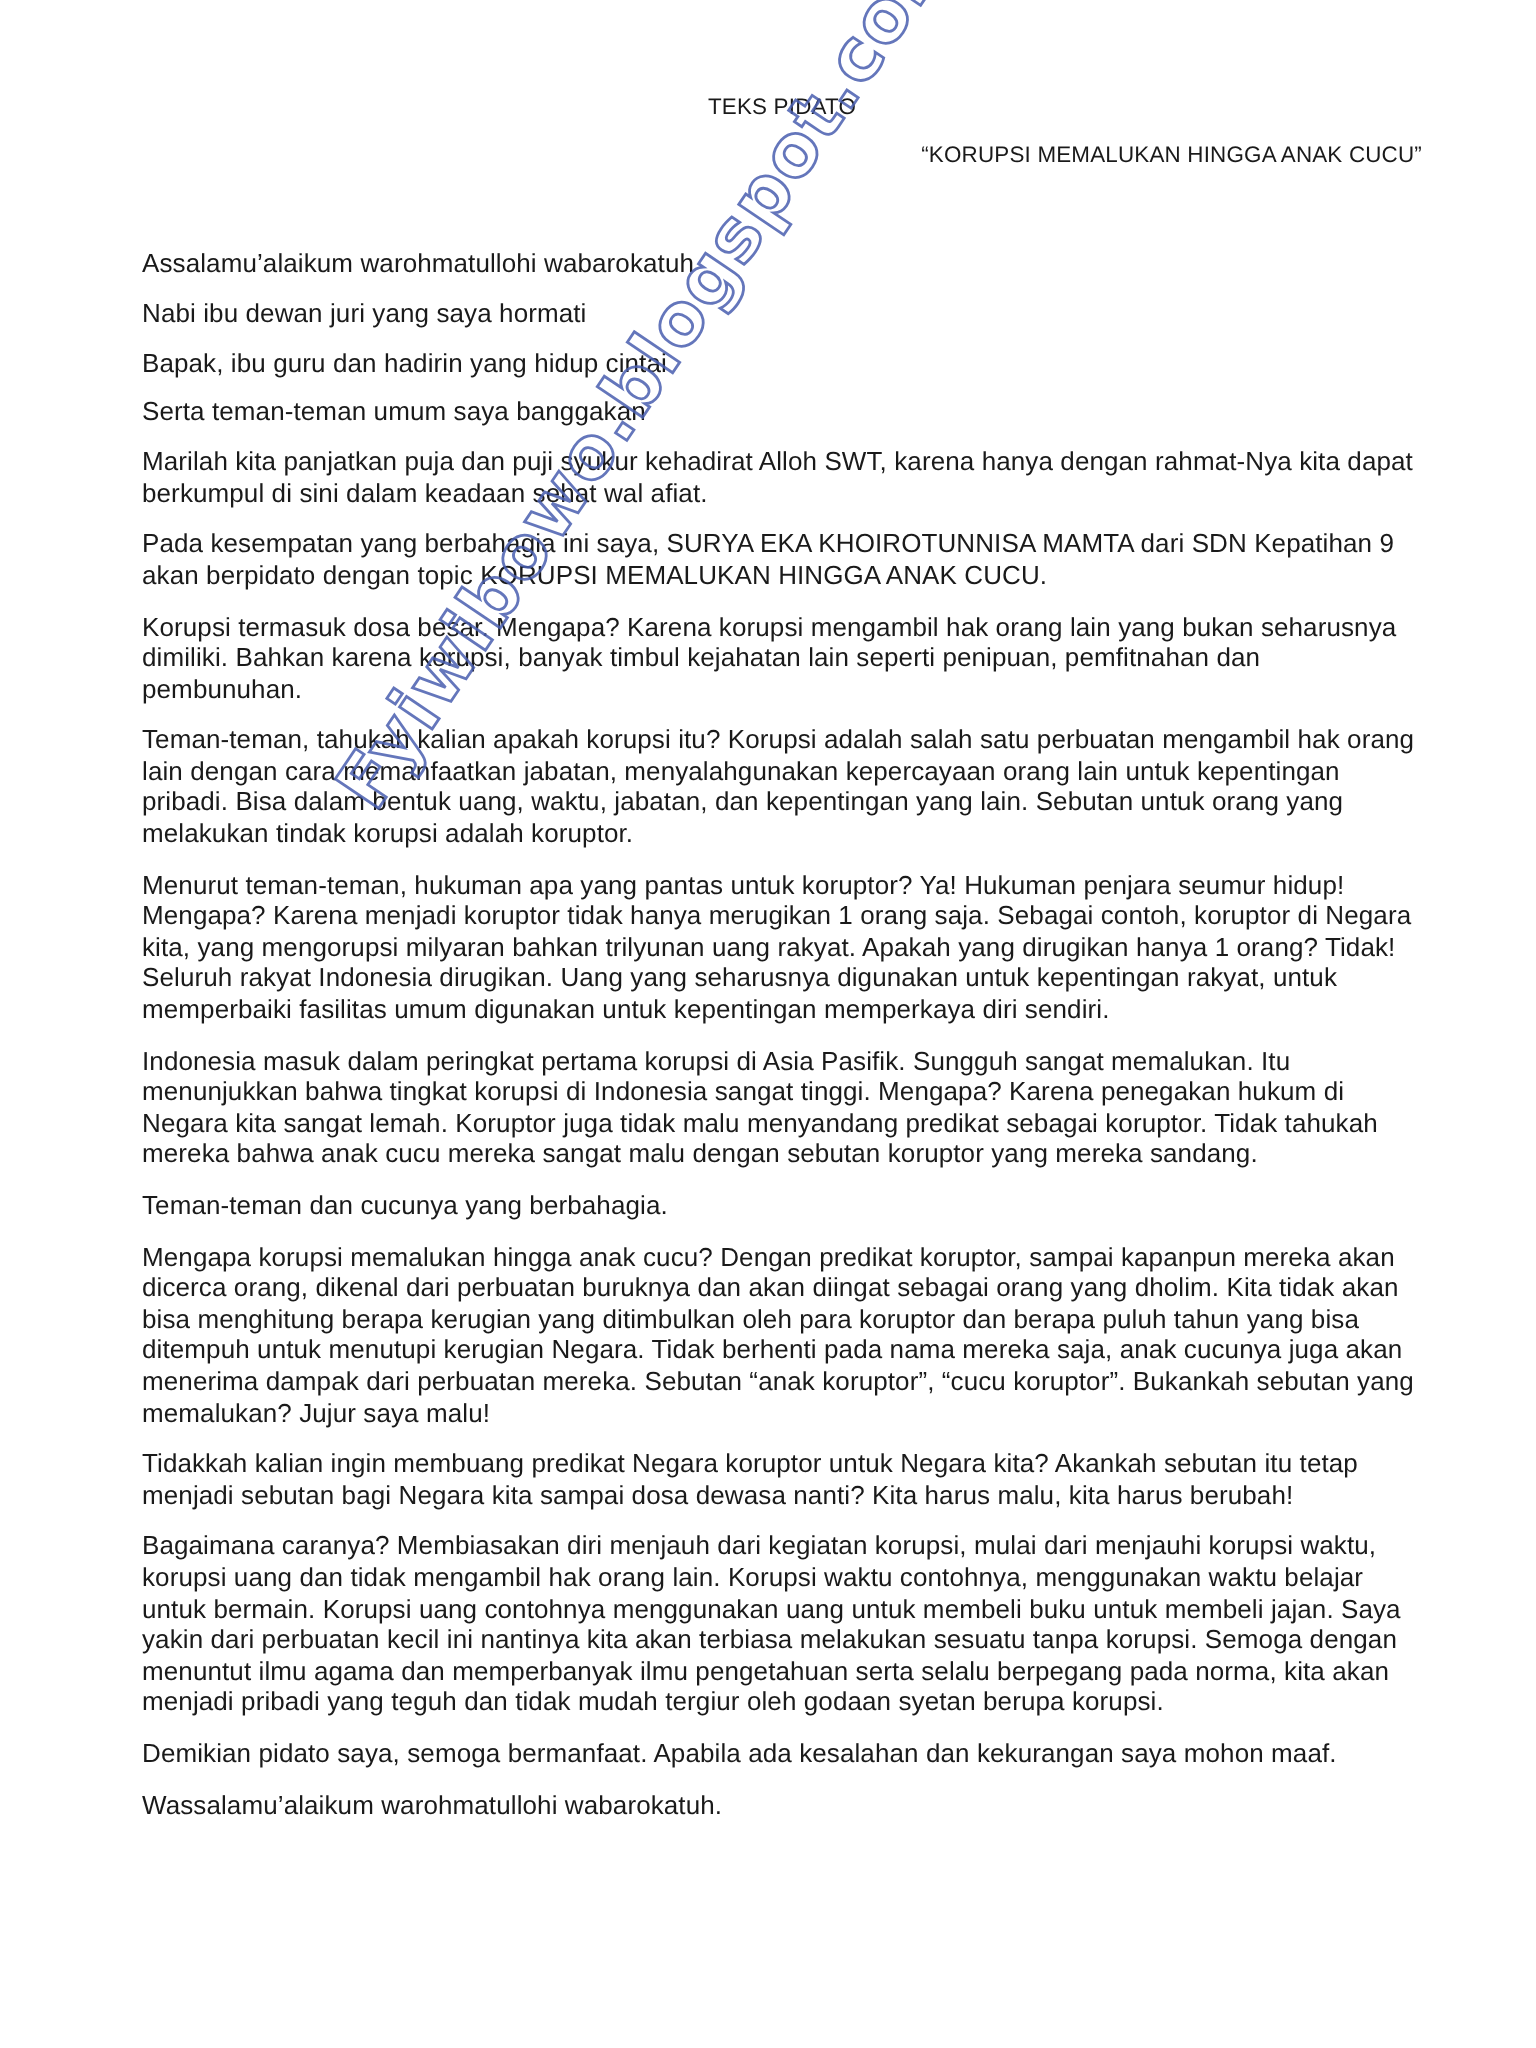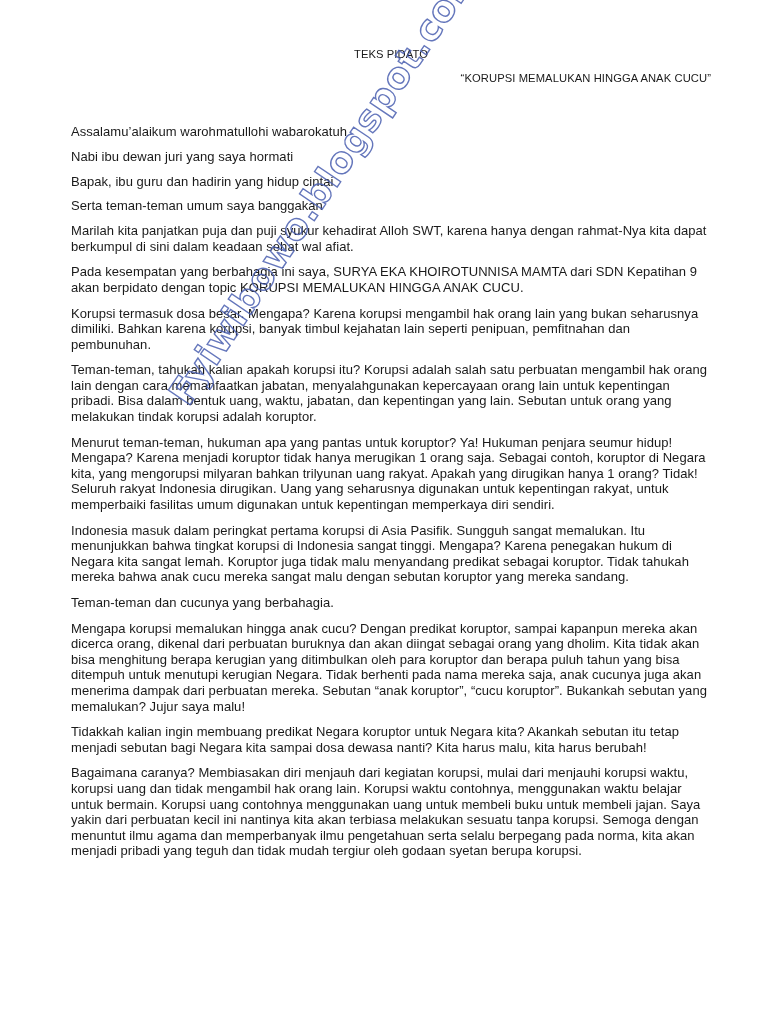--- a/index.html
+++ b/index.html
@@ -87,17 +87,19 @@
       <p class="p">Marilah kita panjatkan puja dan puji syukur kehadirat Alloh SWT, karena hanya dengan rahmat-Nya kita dapat berkumpul di sini dalam keadaan sehat wal afiat.</p>
       <p class="p">Pada kesempatan yang berbahagia ini saya, SURYA EKA KHOIROTUNNISA MAMTA dari SDN Kepatihan 9 akan berpidato dengan topic KORUPSI MEMALUKAN HINGGA ANAK CUCU.</p>
       <p class="p">Korupsi termasuk dosa besar. Mengapa? Karena korupsi mengambil hak orang lain yang bukan seharusnya dimiliki. Bahkan karena korupsi, banyak timbul kejahatan lain seperti penipuan, pemfitnahan dan pembunuhan.</p>
       <p class="p">Teman-teman, tahukah kalian apakah korupsi itu? Korupsi adalah salah satu perbuatan mengambil hak orang lain dengan cara memanfaatkan jabatan, menyalahgunakan kepercayaan orang lain untuk kepentingan pribadi. Bisa dalam bentuk uang, waktu, jabatan, dan kepentingan yang lain. Sebutan untuk orang yang melakukan tindak korupsi adalah koruptor.</p>
       <p class="p">Menurut teman-teman, hukuman apa yang pantas untuk koruptor? Ya! Hukuman penjara seumur hidup! Mengapa? Karena menjadi koruptor tidak hanya merugikan 1 orang saja. Sebagai contoh, koruptor di Negara kita, yang mengorupsi milyaran bahkan trilyunan uang rakyat. Apakah yang dirugikan hanya 1 orang? Tidak! Seluruh rakyat Indonesia dirugikan. Uang yang seharusnya digunakan untuk kepentingan rakyat, untuk memperbaiki fasilitas umum digunakan untuk kepentingan memperkaya diri sendiri.</p>
       <p class="p">Indonesia masuk dalam peringkat pertama korupsi di Asia Pasifik. Sungguh sangat memalukan. Itu menunjukkan bahwa tingkat korupsi di Indonesia sangat tinggi. Mengapa? Karena penegakan hukum di Negara kita sangat lemah. Koruptor juga tidak malu menyandang predikat sebagai koruptor. Tidak tahukah mereka bahwa anak cucu mereka sangat malu dengan sebutan koruptor yang mereka sandang.</p>
       <p class="p">Teman-teman dan cucunya yang berbahagia.</p>
       <p class="p gap-after">Mengapa korupsi memalukan hingga anak cucu? Dengan predikat koruptor, sampai kapanpun mereka akan dicerca orang, dikenal dari perbuatan buruknya dan akan diingat sebagai orang yang dholim. Kita tidak akan bisa menghitung berapa kerugian yang ditimbulkan oleh para koruptor dan berapa puluh tahun yang bisa ditempuh untuk menutupi kerugian Negara. Tidak berhenti pada nama mereka saja, anak cucunya juga akan menerima dampak dari perbuatan mereka. Sebutan “anak koruptor”, “cucu koruptor”. Bukankah sebutan yang memalukan? Jujur saya malu!</p>
       <p class="p">Tidakkah kalian ingin membuang predikat Negara koruptor untuk Negara kita? Akankah sebutan itu tetap menjadi sebutan bagi Negara kita sampai dosa dewasa nanti? Kita harus malu, kita harus berubah!</p>
       <p class="p">Bagaimana caranya? Membiasakan diri menjauh dari kegiatan korupsi, mulai dari menjauhi korupsi waktu, korupsi uang dan tidak mengambil hak orang lain. Korupsi waktu contohnya, menggunakan waktu belajar untuk bermain. Korupsi uang contohnya menggunakan uang untuk membeli buku untuk membeli jajan. Saya yakin dari perbuatan kecil ini nantinya kita akan terbiasa melakukan sesuatu tanpa korupsi. Semoga dengan menuntut ilmu agama dan memperbanyak ilmu pengetahuan serta selalu berpegang pada norma, kita akan menjadi pribadi yang teguh dan tidak mudah tergiur oleh godaan syetan berupa korupsi.</p>
+      <p class="p">Demikian pidato saya, semoga bermanfaat. Apabila ada kesalahan dan kekurangan saya mohon maaf.</p>
+      <p class="p">Wassalamu’alaikum warohmatullohi wabarokatuh.</p>
     </div>
   </div>
 
   <div class="watermark">Fyiwibowo.blogspot.com</div>
 </div>
 
 </body></html>

